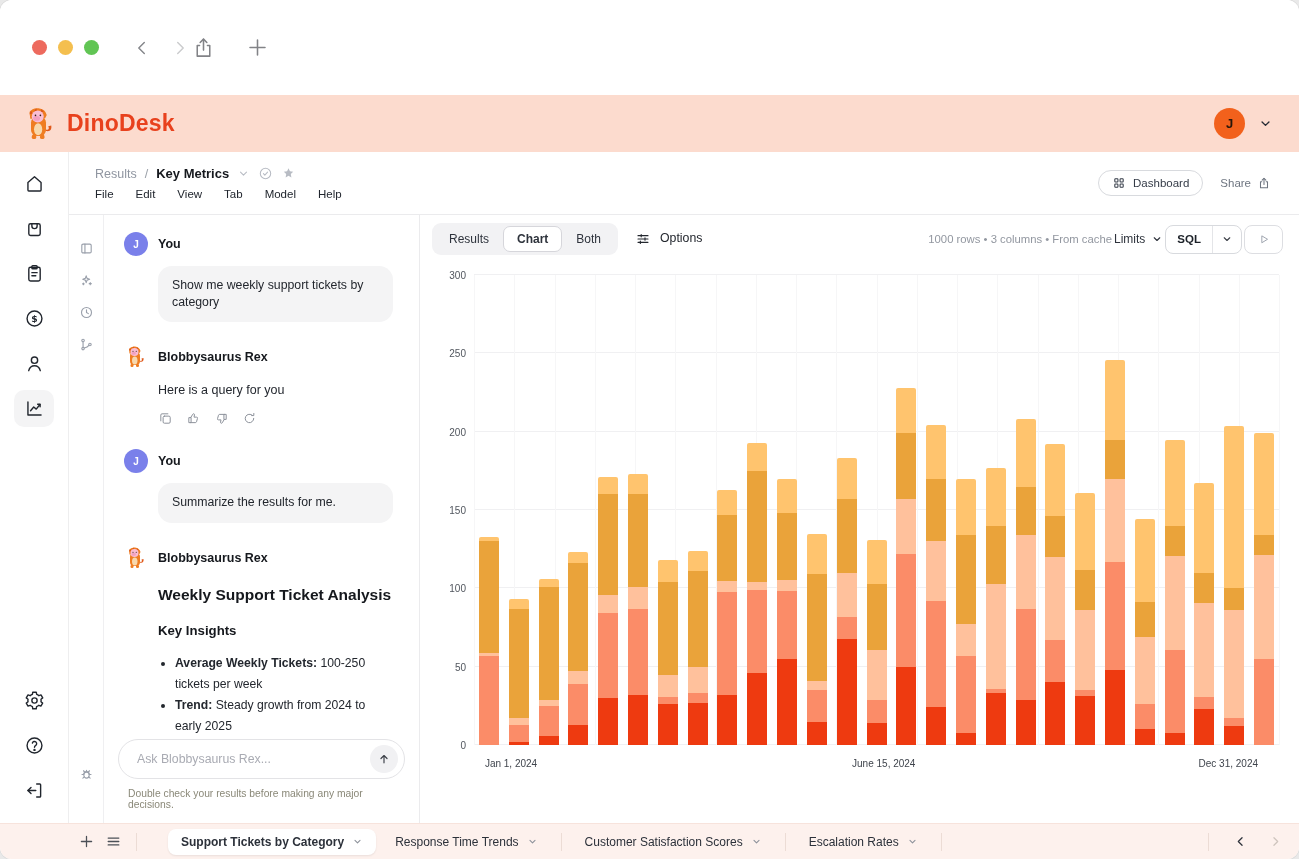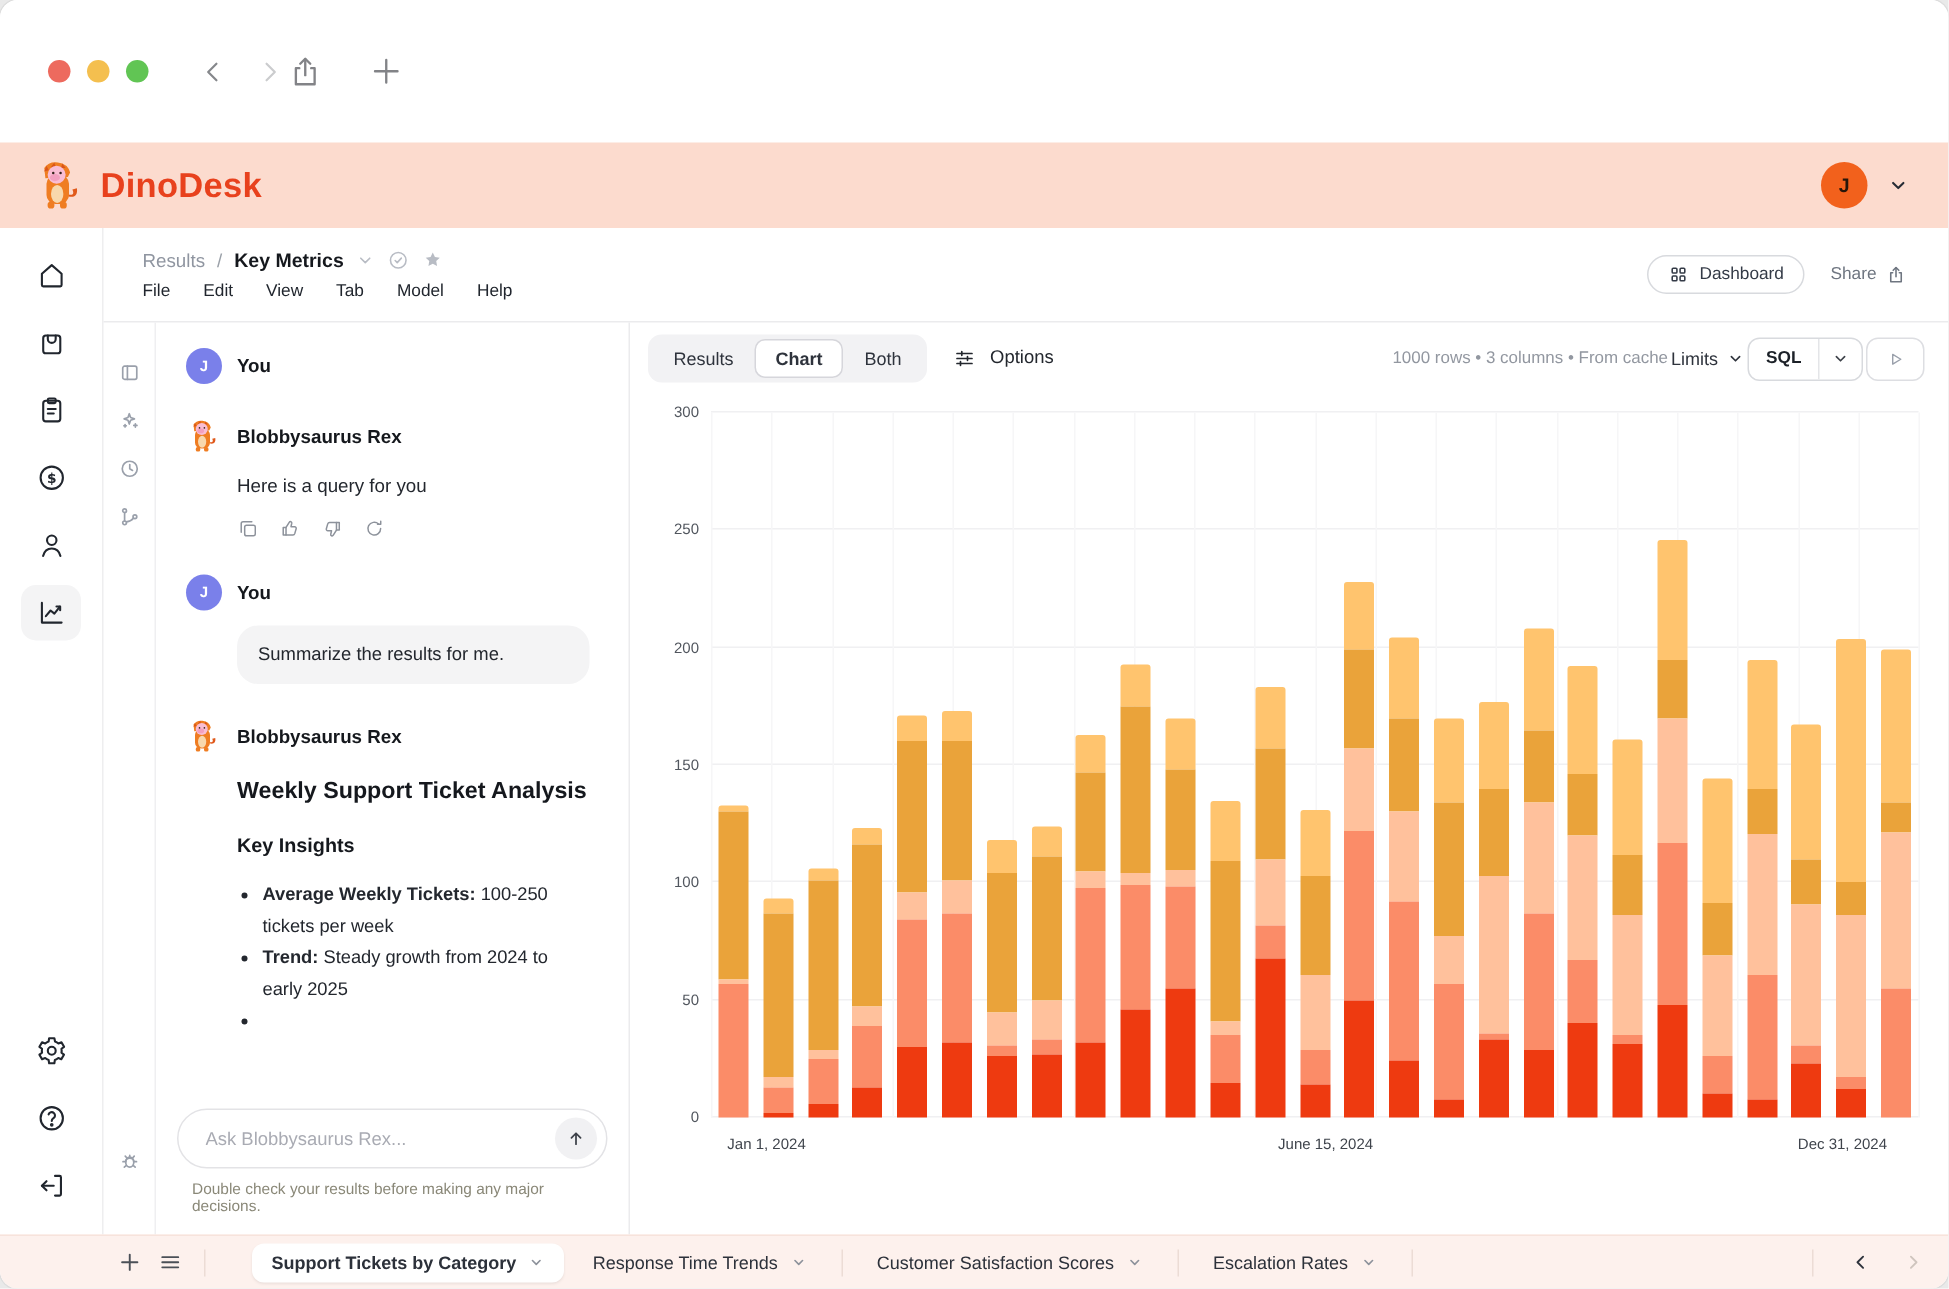--- a/index.html
+++ b/index.html
@@ -369,20 +369,21 @@
             </div>
         </div>
 
         <div class="chat">
           <div class="chat-scroll" id="chat-scroll">
               <div class="msg">
                 <div class="msg-head">
                   <span class="msg-avatar" style="background:#7a80ea">J</span>
                   <span class="msg-name">You</span>
                 </div>
+                <div class="bubble">Show me weekly support tickets by category</div>
               </div>
               <div class="msg">
                 <div class="msg-head">
                   <span class="msg-avatar" style="background:transparent">
                     <svg class="ic" width="26" height="26" viewBox="0 0 48 48">
                       <path d="M31 33c6 2 9-1 8-7l-4 1c2 4 0 6-4 4z" fill="#e0591a"></path>
                       <path d="M10 8q4-6 12-5 9 1 11 9l-2 4-20 1z" fill="#ef7d22"></path>
                       <path d="M12 6l2 4-4 1zM19 3l1 4-4 0zM26 4l-1 4 4 0z" fill="#d9541a"></path>
                       <rect x="12" y="14" width="20" height="26" rx="8" fill="#ef7d22"></rect>
                       <circle cx="21" cy="14" r="8" fill="#f9bdd3"></circle>

